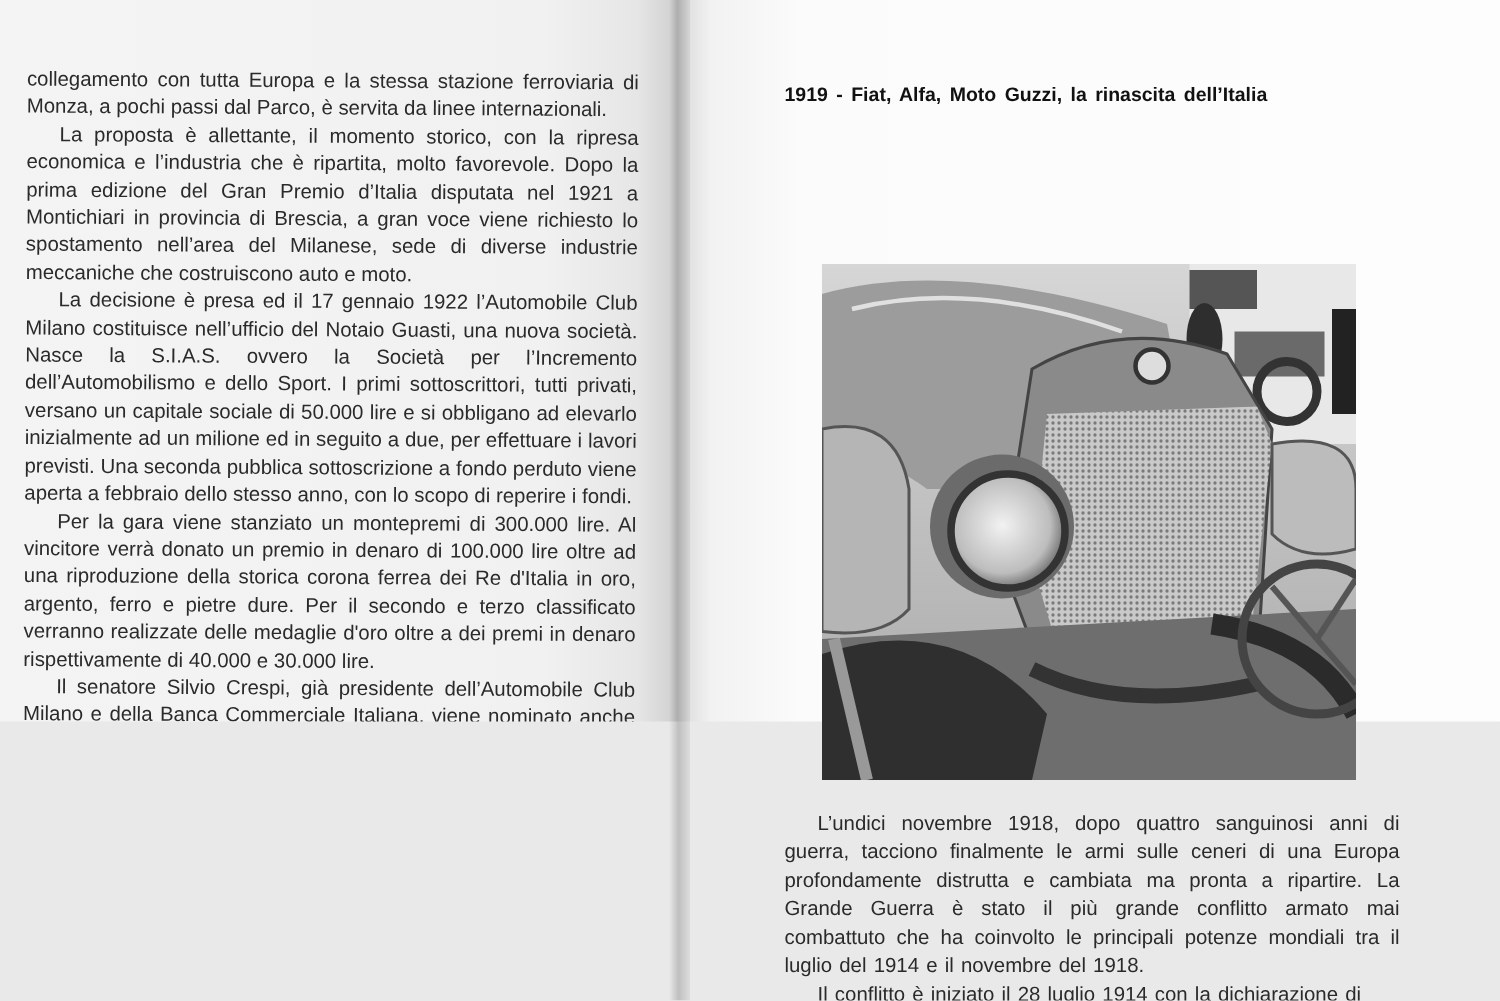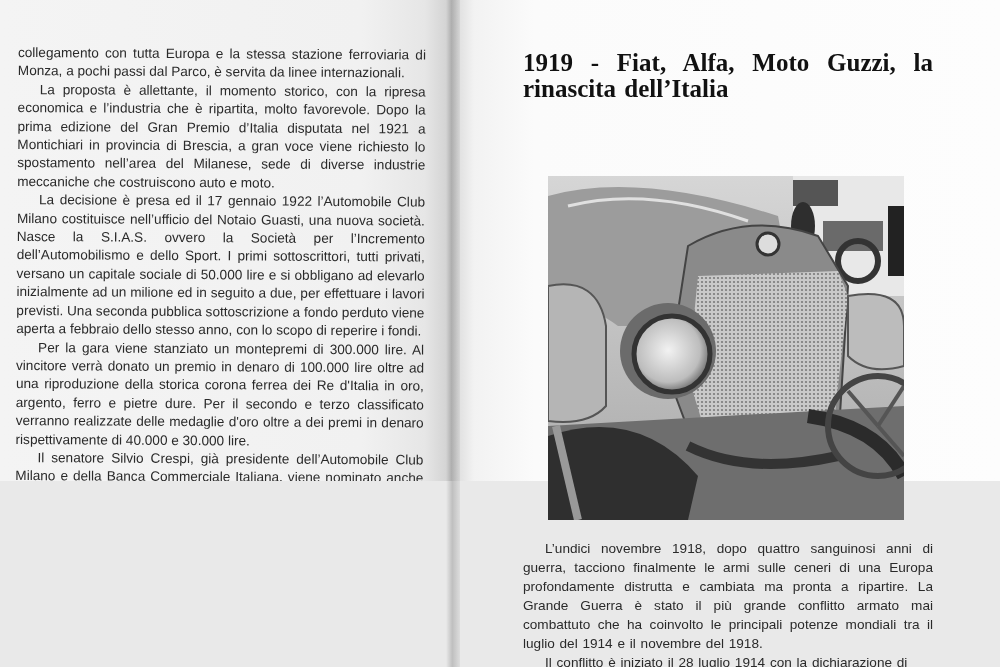--- a/index.html
+++ b/index.html
@@ -25,24 +25,23 @@
   .text-left {
     position:absolute; left:18px; top:44px; width:408px;
     font-size:13.6px; line-height:18.4px; text-align:justify;
     color:#2a2a2a;
     transform:rotate(0.35deg); transform-origin:0 0;
   }
   .text-left p, .text-right p { margin:0; text-indent:22px; }
   .text-left p.cont, .text-right p.cont { text-indent:0; }
   .title {
     position:absolute; left:523px; top:50px; width:410px;
-    font-size:25px; line-height:26px; font-weight:bold; color:#111;
+    font-size:13px; line-height:26px; font-weight:bold; color:#111;
     text-align:justify; text-align-last:left;
     word-spacing:2px;
-    font-family:Liberation Serif, serif;
   }
   .photo {
     position:absolute; left:548px; top:176px; width:356px; height:344px;
     background:#888; overflow:hidden;
   }
   .photo svg { display:block; }
   .text-right {
     position:absolute; left:523px; top:539px; width:410px;
     font-size:13.6px; line-height:19px; text-align:justify; color:#2a2a2a;
     word-spacing:1px;

